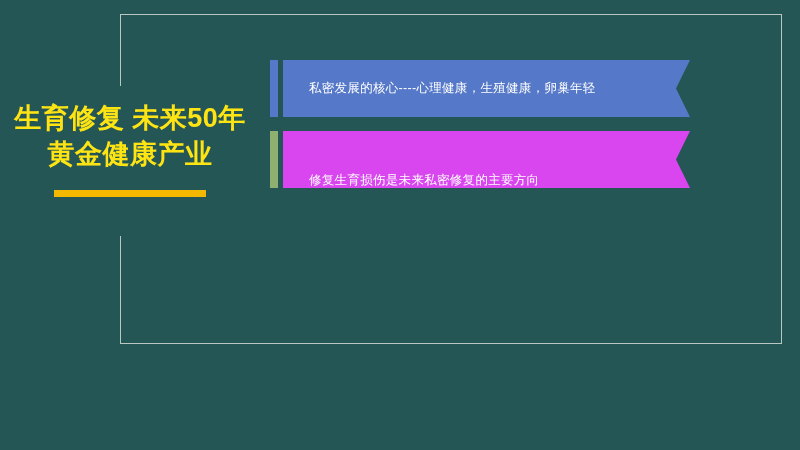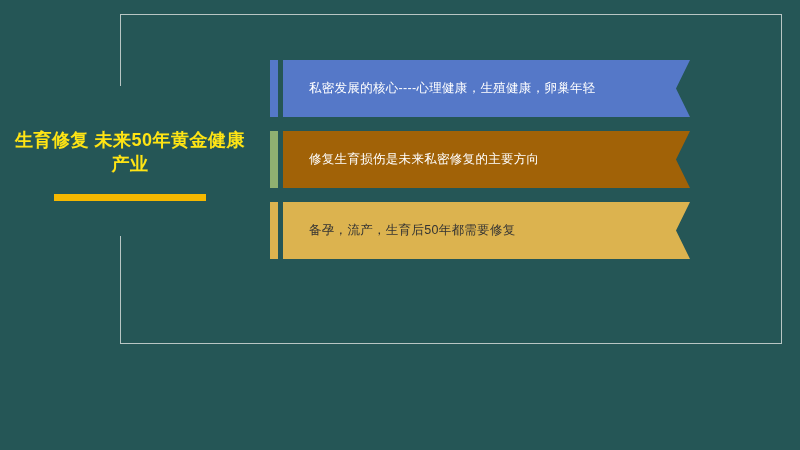--- a/index.html
+++ b/index.html
@@ -48,26 +48,25 @@
   
   .title-block {
     position: absolute;
     left: 14px;
     top: 100px;
     width: 232px;
     text-align: center;
   }
   .title-text {
     color: #ffe414;
-    font-size: 18px;
+    font-size: 27px;
     font-weight: bold;
     line-height: 1.34;
     letter-spacing: 0.5px;
     white-space: pre-line;
-    margin-top: 28px;
   }
   .title-rule {
     margin: 18px auto 0 auto;
     width: 152px;
     height: 7px;
     background: #f5b800;
   }
 
   
   .banners {
@@ -126,26 +125,20 @@
     <div class="banner-row">
       <div class="banner-tab" style="background: rgb(85, 120, 200);"></div>
       <div class="banner-body" style="background: rgb(85, 120, 200);">
         <span class="banner-label" style="color: rgb(255, 255, 255);">私密发展的核心----心理健康，生殖健康，卵巢年轻</span>
       </div>
     </div>
 
 
     <div class="banner-row">
       <div class="banner-tab" style="background: rgb(143, 176, 113);"></div>
-      <div class="banner-body" style="background: #a16207;">
+      <div class="banner-body" style="background: #d946ef; align-items: flex-end;">
         <span class="banner-label" style="color: rgb(255, 255, 255);">修复生育损伤是未来私密修复的主要方向</span>
       </div>
     </div>
 
-    <div class="banner-row">
-      <div class="banner-tab" style="background: rgb(220, 179, 79);"></div>
-      <div class="banner-body" style="background: rgb(220, 179, 79);">
-        <span class="banner-label" style="color: rgb(51, 51, 51);">备孕，流产，生育后50年都需要修复</span>
-      </div>
-    </div>
 
   </div>
 </div>
 
 </body></html>

